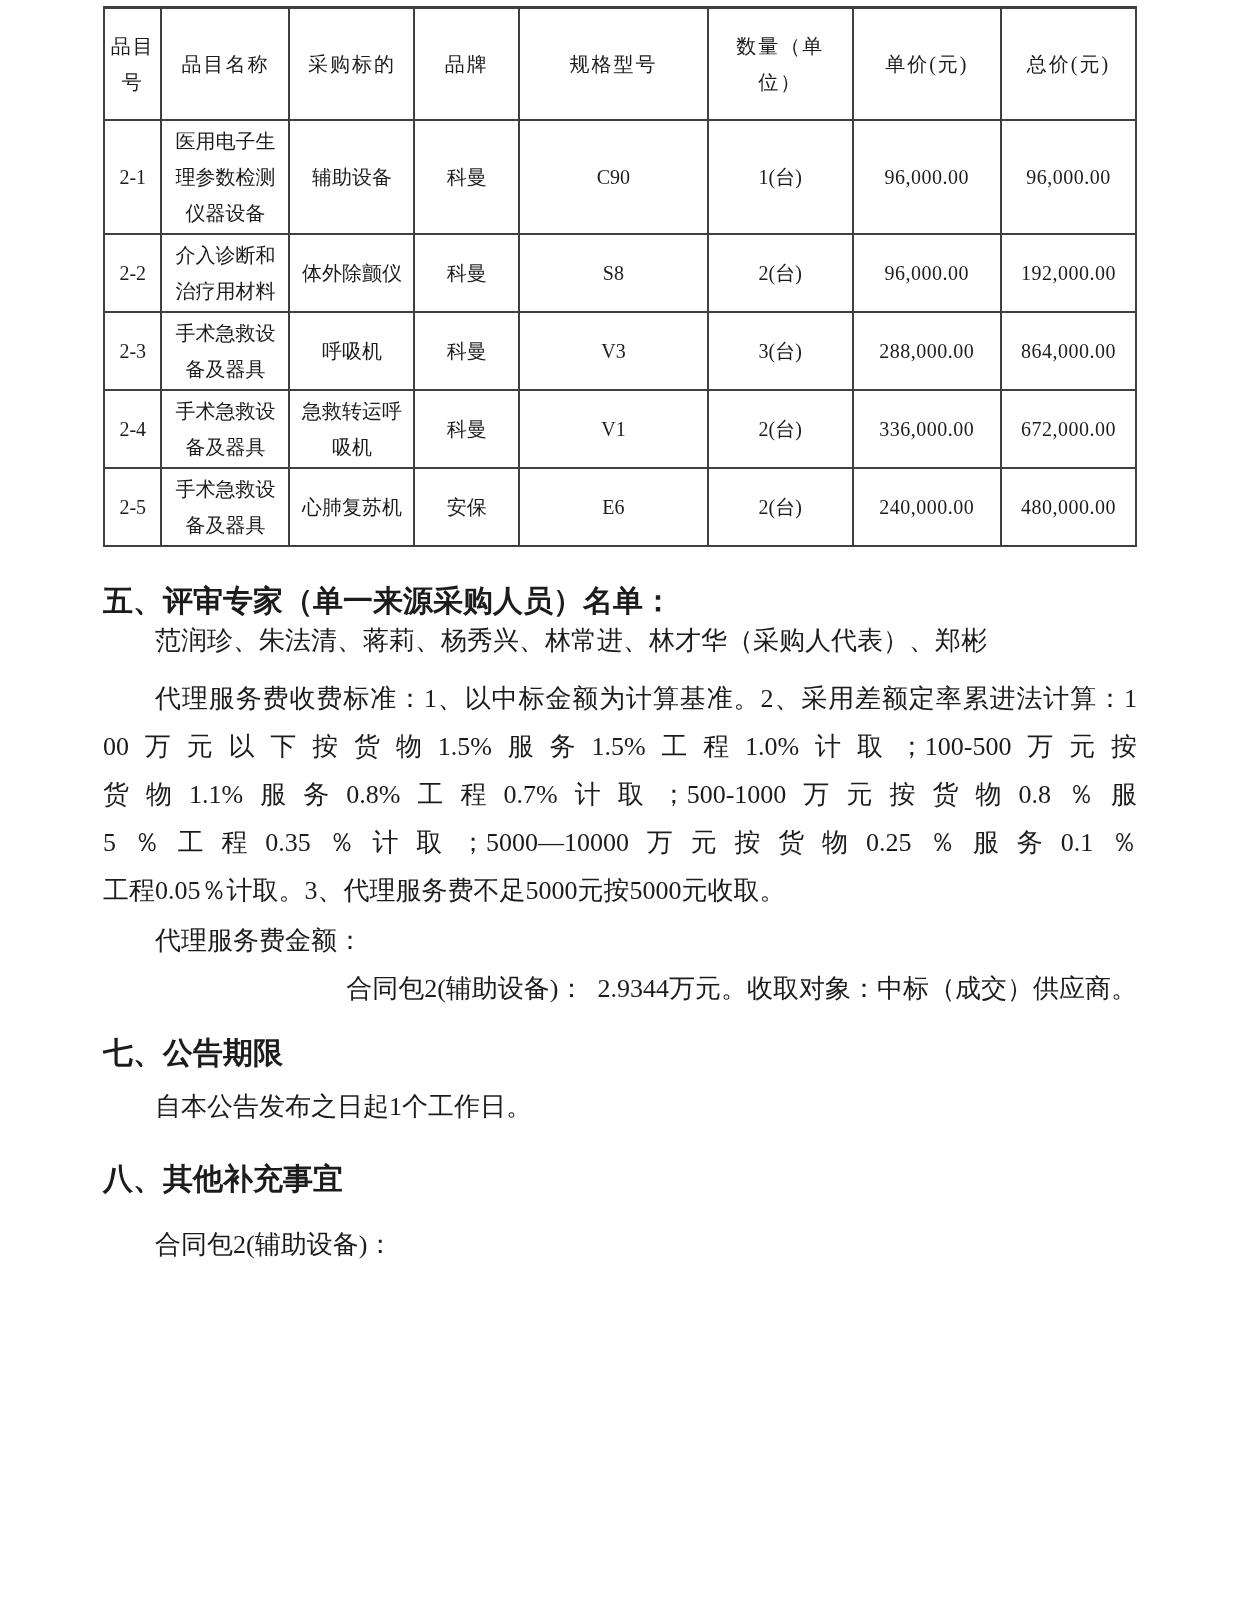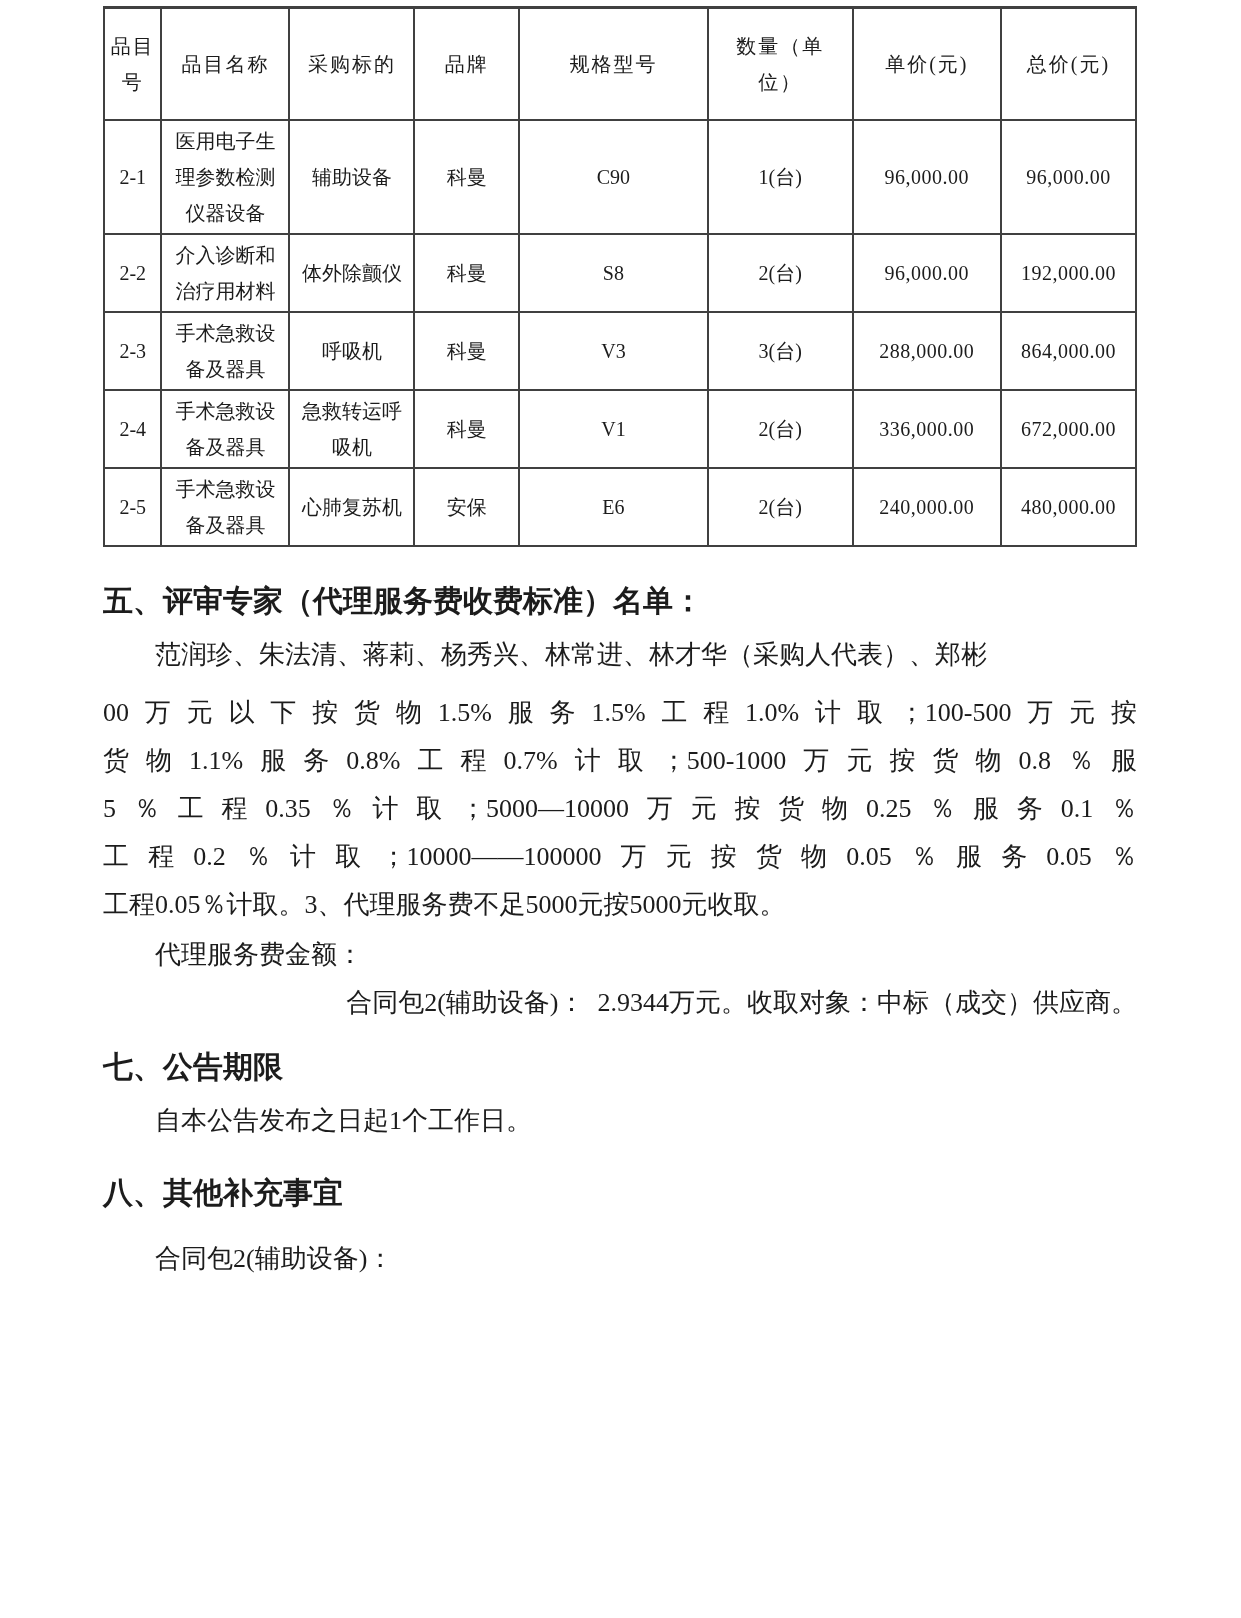--- a/index.html
+++ b/index.html
@@ -47,21 +47,21 @@
     line-height:40px;
     margin:0;
   }
   .body-line{
     font-size:26px;
     line-height:40px;
     margin-left:52px;
     white-space:pre-wrap;
   }
   .h-experts{margin-top:34px;}
-  .l-names{margin-top:14px;}
+  .l-names{}
   .h-agency{margin-top:32px;}
   .fee-para{margin-top:14px;}
   .fee-para .line{
     font-size:26px;
     line-height:48px;
     text-align:justify;
     text-align-last:justify;
   }
   .fee-para .line.first{margin-left:52px;}
   .fee-para .line.last{text-align-last:left;}
@@ -147,28 +147,28 @@
           <td class="wrap">心肺复苏机</td>
           <td>安保</td>
           <td>E6</td>
           <td>2(台)</td>
           <td class="num">240,000.00</td>
           <td class="num">480,000.00</td>
         </tr>
       </tbody>
   </table>
 
-  <div class="sec-heading h-experts">五、评审专家（代理服务费收费标准）名单：</div>
+  <div class="sec-heading h-experts">五、评审专家（单一来源采购人员）名单：</div>
   <div class="body-line l-names">范润珍、朱法清、蒋莉、杨秀兴、林常进、林才华（采购人代表）、郑彬</div>
 
   <div class="fee-para" id="fee-para">
+      <div class="line first">代理服务费收费标准：1、以中标金额为计算基准。2、采用差额定率累进法计算：1</div>
       <div class="line">00万元以下按货物1.5%服务1.5%工程1.0%计取；100-500万元按</div>
       <div class="line">货物1.1%服务0.8%工程0.7%计取；500-1000万元按货物0.8％服</div>
       <div class="line">5％工程0.35％计取；5000—10000万元按货物0.25％服务0.1％</div>
-      <div class="line">工程0.2％计取；10000——100000万元按货物0.05％服务0.05％</div>
       <div class="line last">工程0.05％计取。3、代理服务费不足5000元按5000元收取。</div>
     </div>
   <div class="body-line l-amount-label">代理服务费金额：</div>
   <div class="body-line l-amount">合同包2(辅助设备)：  2.9344万元。收取对象：中标（成交）供应商。</div>
 
   <div class="sec-heading h-period">七、公告期限</div>
   <div class="body-line l-period">自本公告发布之日起1个工作日。</div>
 
   <div class="sec-heading h-other">八、其他补充事宜</div>
   <div class="body-line l-other">合同包2(辅助设备)：</div>

